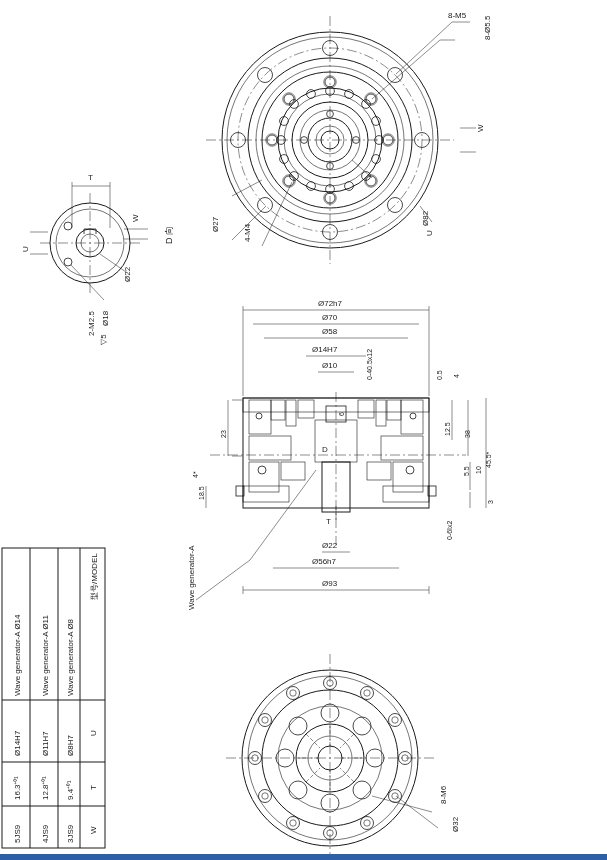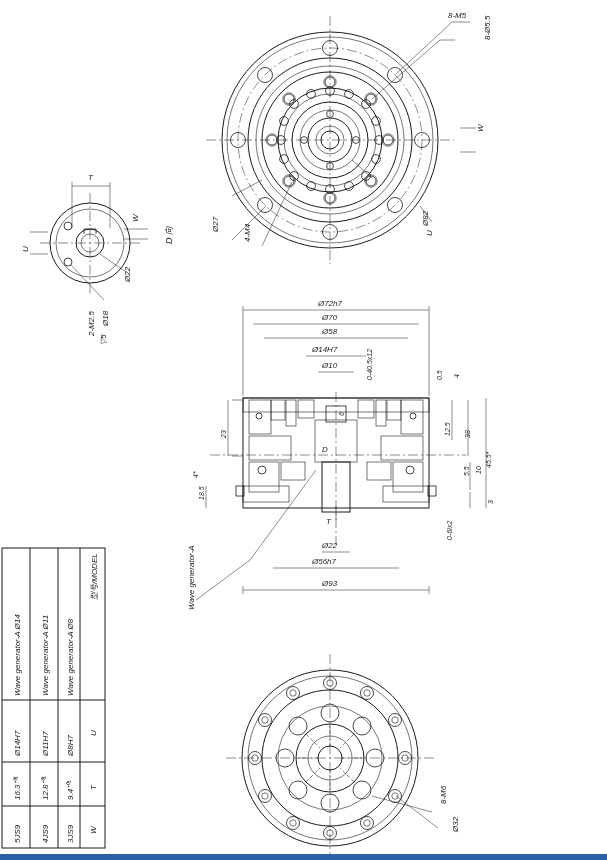--- a/index.html
+++ b/index.html
@@ -4,21 +4,21 @@
 <style>
   html,body{margin:0;padding:0;}
   body{
     width:607px;height:860px;
     background:#ffffff;
     font-family:"Liberation Sans", sans-serif;
     color:#1a1a1a;
     overflow:hidden;
     position:relative;
   }
-  .sheet{position:absolute;left:0;top:0;width:607px;height:860px;font-style:italic;}
+  .sheet{position:absolute;left:0;top:0;width:607px;height:860px;}
   svg{display:block;}
   .bottom-bar{
     position:absolute;left:0;bottom:0;width:607px;height:6px;
     background:#2b5fa8;
   }
 </style>
 </head>
 <body>
 
 <div class="sheet">

